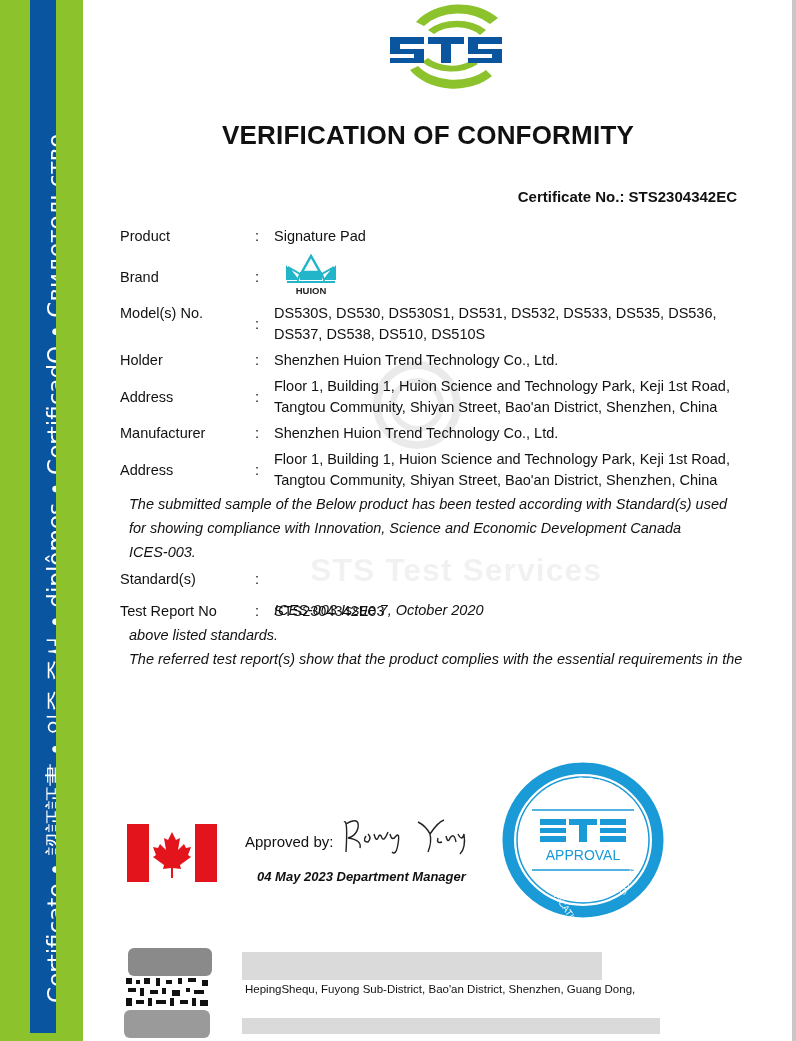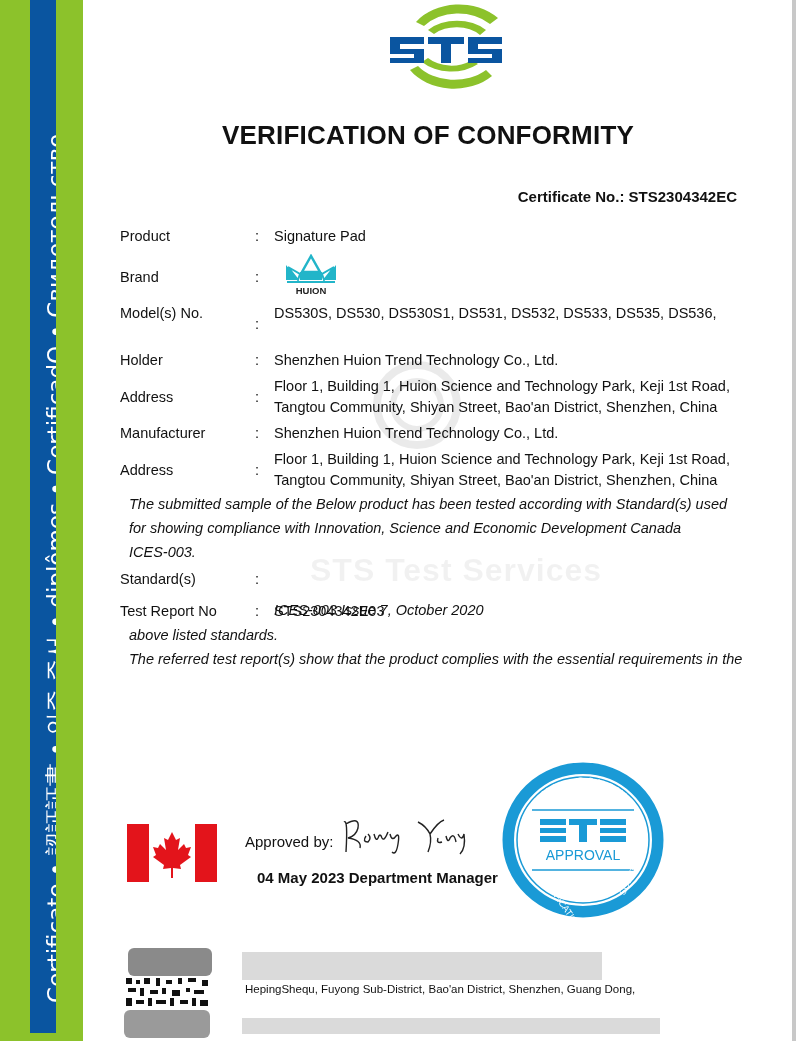--- a/index.html
+++ b/index.html
@@ -17,21 +17,21 @@
   .val { position:absolute; left:274px; font-size:14.5px; line-height:21px; width:470px; }
   .it { font-style:italic; }
   .para { position:absolute; left:129px; width:630px; font-style:italic; font-size:14.5px; line-height:24px; }
 
   .watermark { position:absolute; left:310px; top:552px; font-size:32px; font-weight:bold; color:#000; opacity:0.05; letter-spacing:1px; }
   .wm-logo { position:absolute; left:372px; top:360px; width:90px; height:90px; opacity:0.08; }
 
   .flag { position:absolute; left:127px; top:824px; width:90px; height:58px; }
   .approved { position:absolute; left:245px; top:833px; font-size:15px; }
   .signature { position:absolute; left:338px; top:812px; width:130px; height:50px; }
-  .date-line { position:absolute; left:257px; top:869px; font-weight:bold; font-size:15px; }
+  .date-line { position:absolute; left:257px; top:869px; font-weight:bold; font-size:13px;font-style:italic; }
 
   .seal { position:absolute; left:502px; top:762px; width:162px; height:156px; }
 
   .qr { position:absolute; left:122px; top:948px; width:90px; height:90px; }
   .blur { position:absolute; background:#d6d6d6; opacity:0.9; }
   .addr-foot { position:absolute; left:245px; top:983px; font-size:11.5px; line-height:13px; width:420px; }
 </style>
 </head>
 <body>
 
@@ -83,20 +83,21 @@
   <polygon points="50,13 38,20 40,26" fill="none" stroke="#22b5c9" stroke-width="2"></polygon>
   <rect x="16" y="18" width="22" height="8" fill="#22b5c9"></rect>
   <rect x="3" y="27" width="48" height="2" fill="#22b5c9"></rect>
   <text x="27" y="40" text-anchor="middle" font-family="Liberation Sans, sans-serif" font-weight="bold" font-size="9.5" fill="#222">HUION</text>
 </svg>
 
 <div class="lbl" style="top:305px">Model(s) No.</div>
 <div class="colon" style="top:316px">:</div>
 <div class="val" style="top:303px">
   <div>DS530S, DS530, DS530S1, DS531, DS532, DS533, DS535, DS536,</div>
+  <div>DS537, DS538, DS510, DS510S</div>
 </div>
 
 <div class="lbl" style="top:352px">Holder</div>
 <div class="colon" style="top:352px">:</div>
 <div class="val" style="top:350px">Shenzhen Huion Trend Technology Co., Ltd.</div>
 
 <div class="lbl" style="top:389px">Address</div>
 <div class="colon" style="top:389px">:</div>
 <div class="val" style="top:376px">
   <div>Floor 1, Building 1, Huion Science and Technology Park, Keji 1st Road,</div>

